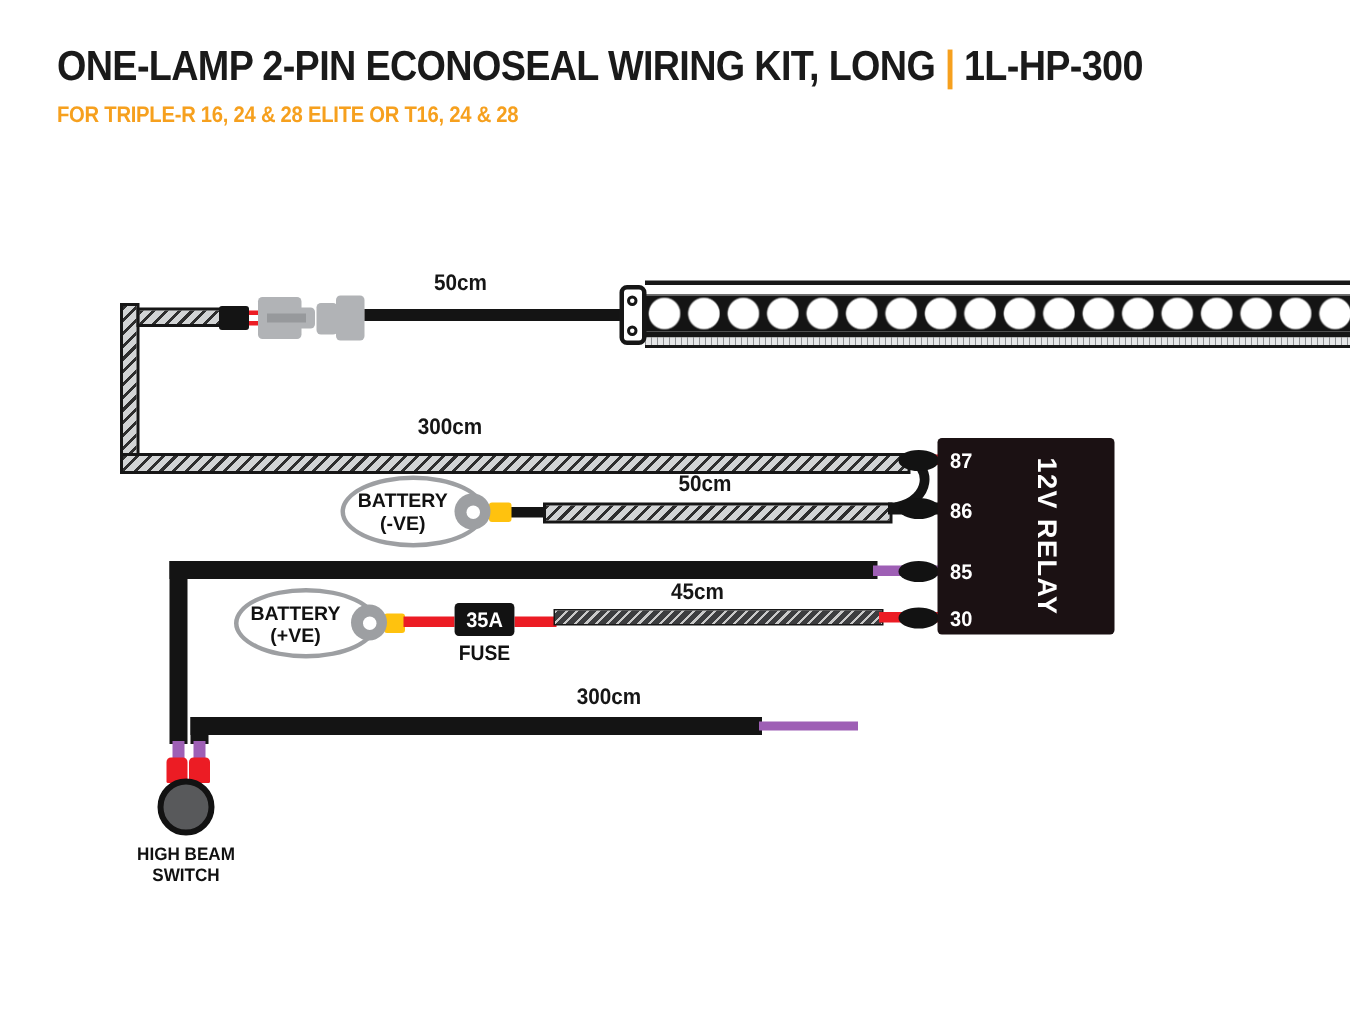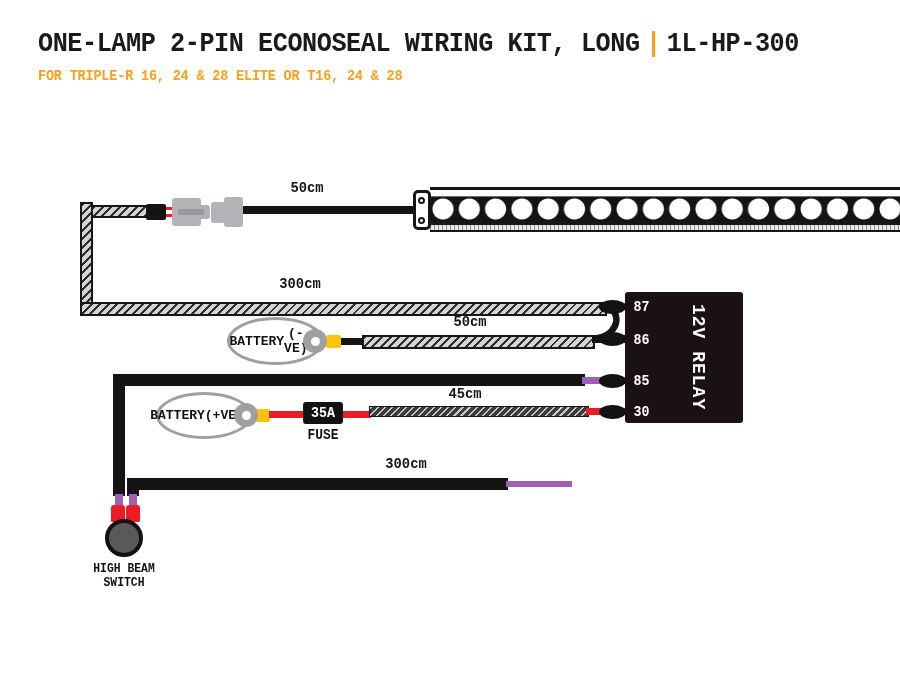--- a/index.html
+++ b/index.html
@@ -1,18 +1,18 @@
 <!DOCTYPE html>
 <html style="--c-accent: #F6A01E; --c-red: #EC1C24; --c-purple: #9E5FB5; --c-yellow: #FFC20E; --c-gray: #9D9FA2; --c-relay: #1B1113; --c-switch: #58595B;"><head>
 <meta charset="utf-8">
 <style>
   html,body{margin:0;padding:0;background:#fff;}
   .canvas{
     position:relative;width:900px;height:675px;background:#ffffff;overflow:hidden;
-    font-family:Liberation Mono, monospace;color:#111;
+    font-family:Liberation Sans, sans-serif;color:#111;
   }
   .abs{position:absolute;box-sizing:border-box;}
   
   .title{
     position:absolute;left:38px;top:28px;white-space:nowrap;
     font-size:28px;font-weight:bold;letter-spacing:-0.5px;
     transform:scaleX(0.9);transform-origin:left center;color:#1a1a1a;
   }
   .title .sep{color:var(--c-accent,#F6A01E);padding:0 7px;font-weight:bold;}
   .subtitle{
@@ -33,21 +33,21 @@
     background:repeating-linear-gradient(135deg,#c9c9c9 0 1.5px,#3c3d3f 1.5px 5px);
     border:1.5px solid #161616;
   }
   .wire-black{background:#141414;}
   .wire-red{background:var(--c-red,#EC1C24);}
   .wire-purple{background:var(--c-purple,#9E5FB5);}
   .crimp-yellow{background:var(--c-yellow,#FFC20E);border-radius:2px;}
   .crimp-red{background:var(--c-red,#EC1C24);border-radius:3px 3px 1px 1px;}
   .bubble{
     border:3px solid var(--c-gray,#9D9FA2);border-radius:50%;background:#fff;
-    display:flex;flex-direction:row;align-items:center;justify-content:center;
+    display:flex;flex-direction:column;align-items:center;justify-content:center;
     font-size:13px;font-weight:bold;line-height:15px;text-align:center;
     color:#111;z-index:3;
   }
   .ring{
     background:var(--c-gray,#98999B);border-radius:50%;z-index:4;
     display:flex;align-items:center;justify-content:center;
   }
   .ring-hole{width:9px;height:9px;border-radius:50%;background:#fff;}
   
   .conn{background:#b1b3b6;border-radius:3px;}

